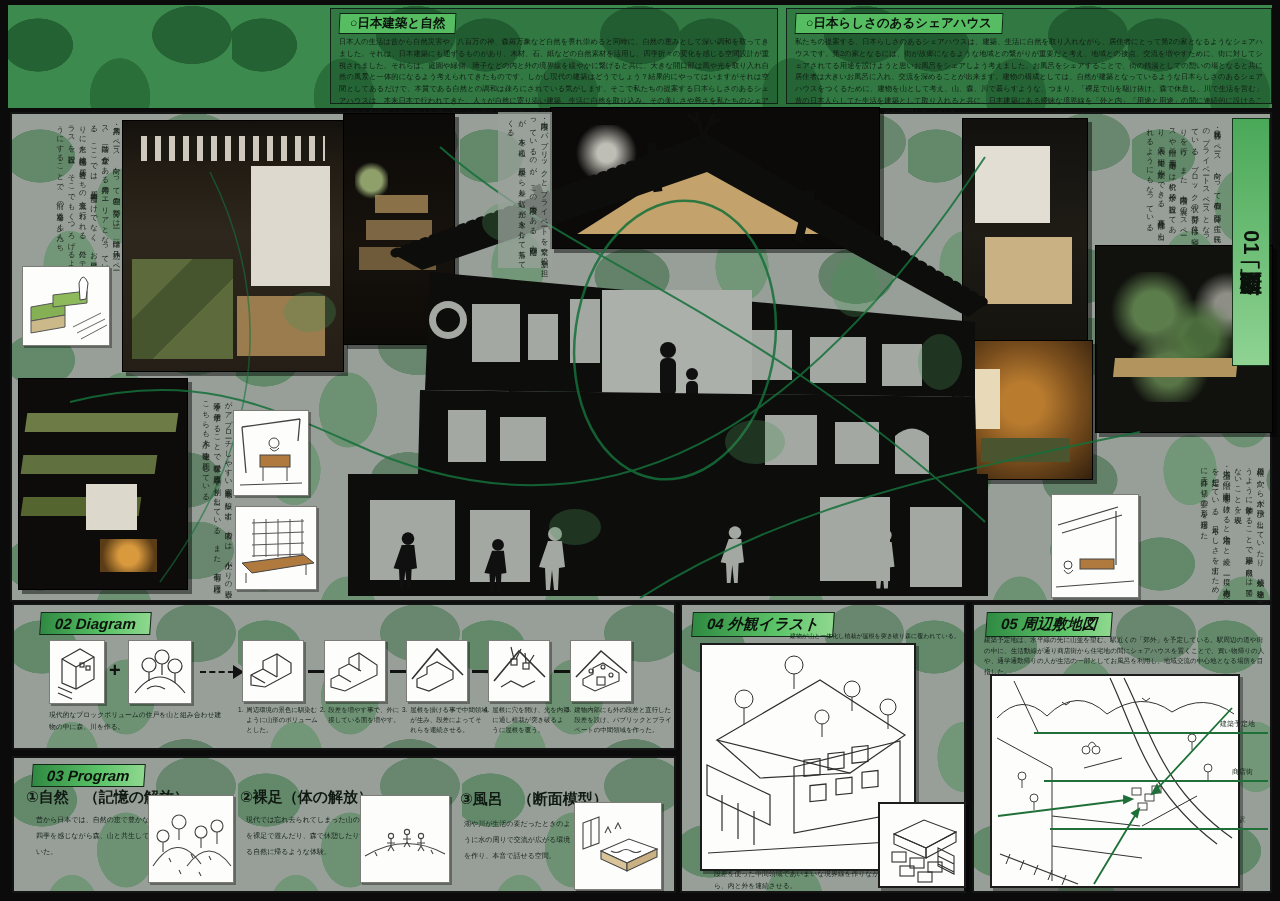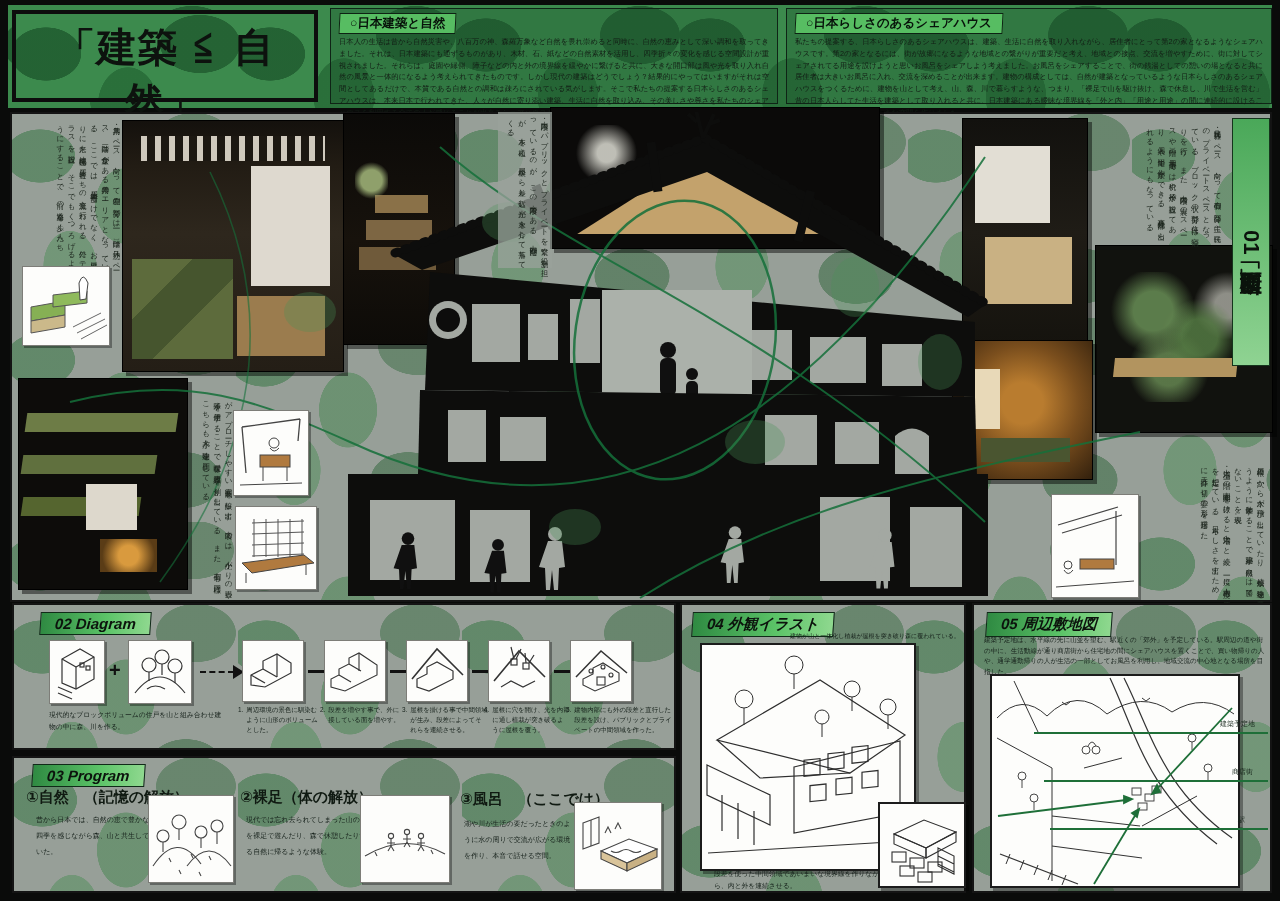--- a/index.html
+++ b/index.html
@@ -54,25 +54,20 @@
   .maplabel{position:absolute;font-size:7px;color:#16251a;}
   svg{display:block;}
 </style>
 </head>
 <body>
 
 <div id="page">
 
   <div class="abs leafy-green" style="left:8px;top:5px;width:1264px;height:103px;"></div>
 
-  <div class="abs leafy-green" style="left:12px;top:10px;width:306px;height:92px;border:4px solid #0d0d0d;box-sizing:border-box;padding-top:6px;">
-    <div class="title-txt">「建築 ≦ 自然」</div>
-    <div class="brush" style="width:86%;margin:1px auto 5px auto;"></div>
-    <div class="subtitle-txt" style="width:94%;margin:0 auto;">〜 hadaka の付き合い × hadashi の付き合い 〜</div>
-  </div>
 
   <div class="abs intropanel" style="left:330px;top:8px;width:448px;height:96px;">
     <div class="introhead">○日本建築と自然</div>
     <div class="introbody" style="margin-top:2px;">日本人の生活は昔から自然災害や、八百万の神、森羅万象など自然を畏れ崇めると同時に、自然の恵みとして深い調和を取ってきました。それは、日本建築にも通ずるものがあり、木材、石、紙などの自然素材を活用し、四季折々の変化を感じる空間設計が重視されました。それらは、庭園や縁側、障子などの内と外の境界線を緩やかに繋げると共に、大きな開口部は風や光を取り入れ自然の風景と一体的になるよう考えられてきたものです。しかし現代の建築はどうでしょう？結果的にやってはいますがそれは空間としてあるだけで、本質である自然との調和は疎ろにされている気がします。そこで私たちの提案する日本らしさのあるシェアハウスは、本来日本で行われてきた、人々が自然に寄り添い建築、生活に自然を取り込み、その美しさや尊さを私たちのシェアハウスを利用する全ての人が感じることが出来るシェアハウスを提案します。</div>
   </div>
 
   <div class="abs intropanel" style="left:786px;top:8px;width:486px;height:96px;">
     <div class="introhead">○日本らしさのあるシェアハウス</div>
     <div class="introbody" style="margin-top:2px;">私たちの提案する、日本らしさのあるシェアハウスは、建築、生活に自然を取り入れながら、居住者にとって第2の家となるようなシェアハウスです。第2の家となるには、街が故郷になるような地域との繋がりが重要だと考え、地域との接点、交流を増やすために、街に対してシェアされてる用途を設けようと思いお風呂をシェアしよう考えました。お風呂をシェアすることで、街の銭湯としての憩いの場となると共に居住者は大きいお風呂に入れ、交流を深めることが出来ます。建物の構成としては、自然が建築となっているような日本らしさのあるシェアハウスをつくるために、建物を山として考え、山、森、川で暮らすような、つまり、「裸足で山を駆け抜け、森で休息し、川で生活を営む」昔の日本人らしてた生活を建築として取り入れると共に、日本建築にある曖昧な境界線を「外と内」「用途と用途」の間に連続的に設けることで自然と一体的になるような空間を作りました。</div>
   </div>
@@ -387,21 +382,21 @@
         <circle cx="30" cy="40" r="2.6"></circle>
           <path d="M 30 43 l 0 7 m -4 -3 l 8 0 m -7 8 l 3 -5 3 5"></path>
         <circle cx="46" cy="36" r="2.6"></circle>
           <path d="M 46 39 l 0 7 m -4 -3 l 8 0 m -7 8 l 3 -5 3 5"></path>
         <circle cx="60" cy="40" r="2.6"></circle>
           <path d="M 60 43 l 0 7 m -4 -3 l 8 0 m -7 8 l 3 -5 3 5"></path>
         <path d="M 14 56 l 2 4 M 70 54 l 2 4"></path>
       </svg>
     </div>
 
-    <div class="abs progh" style="left:446px;top:32px;">③風呂　（ここでは）</div>
+    <div class="abs progh" style="left:446px;top:32px;">③風呂　（断面模型）</div>
     <div class="abs progb" style="left:450px;top:58px;width:110px;">湖や川が生活の要だったときのように水の周りで交流が広がる環境を作り、本音で話せる空間。</div>
     <div class="abs sk" style="left:560px;top:44px;width:88px;height:88px;">
       <svg width="86" height="86" viewBox="0 0 86 86" stroke="#444" fill="none" stroke-width="1.1">
         <polygon points="26,48 54,36 82,46 52,60" fill="#fff"></polygon>
         <polygon points="26,48 52,60 52,68 26,56" fill="#d9c49a"></polygon>
         <polygon points="52,60 82,46 82,54 52,68" fill="#c9b184"></polygon>
         <path d="M 36 48 q 5 3 10 0 q 5 -3 10 0 q 5 3 10 0"></path>
         <polygon points="8,20 24,14 24,40 8,46"></polygon>
           <line x1="16" y1="17" x2="16" y2="43"></line>
         <path d="M 30 30 l 3 -6 3 6 M 40 26 l 3 -6 3 6"></path>

